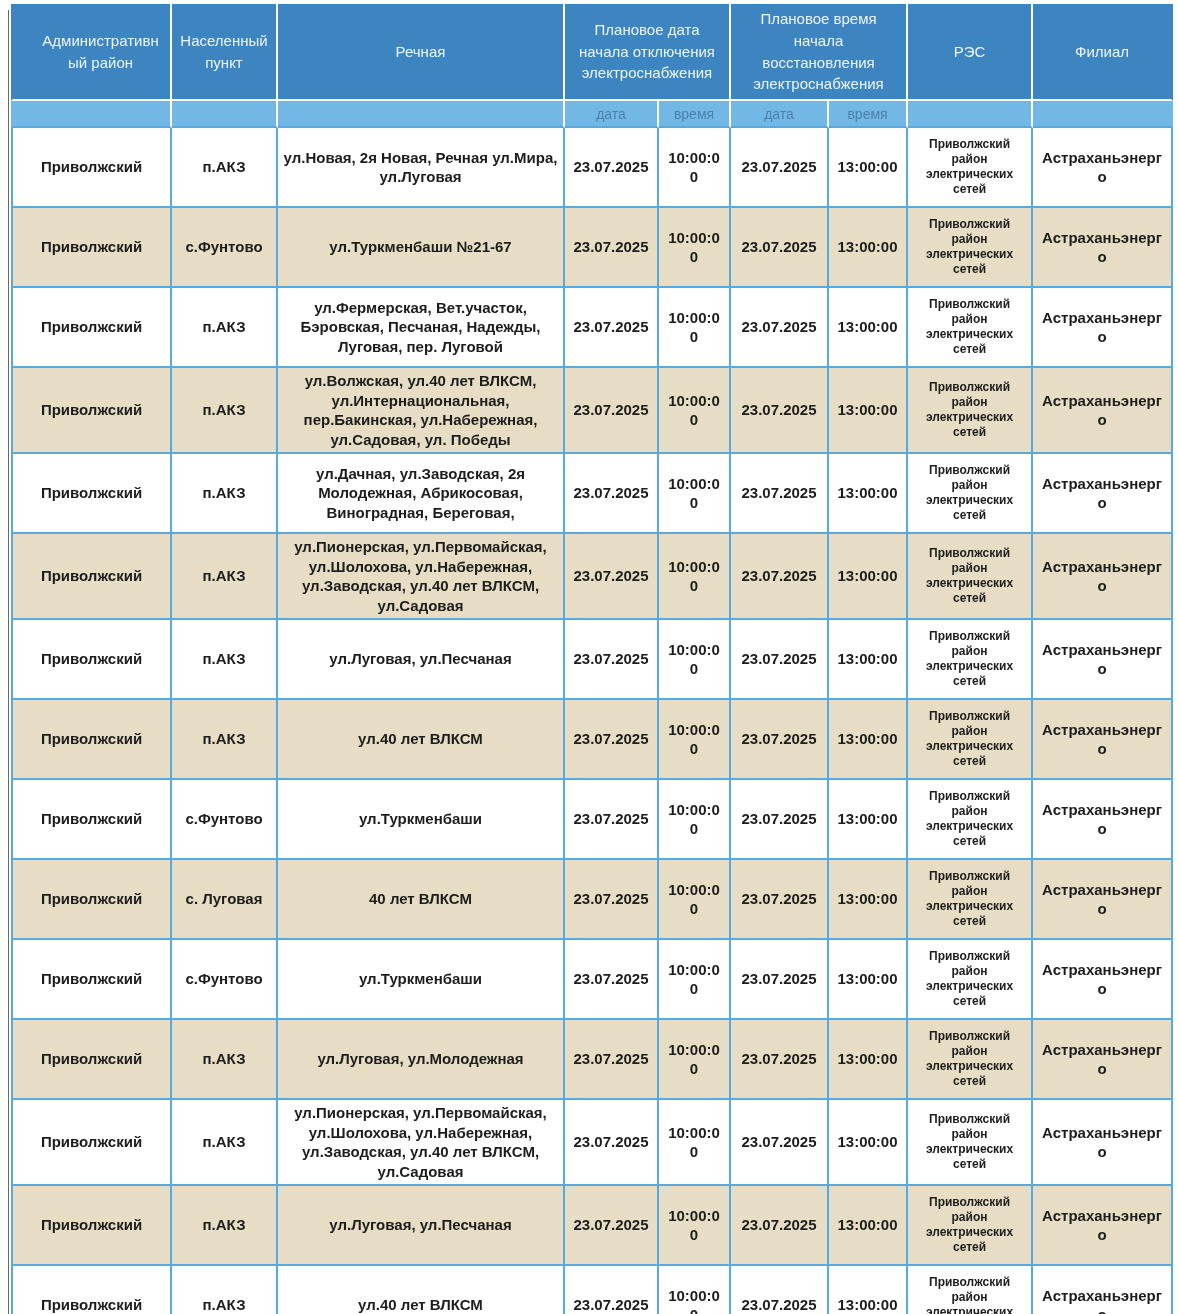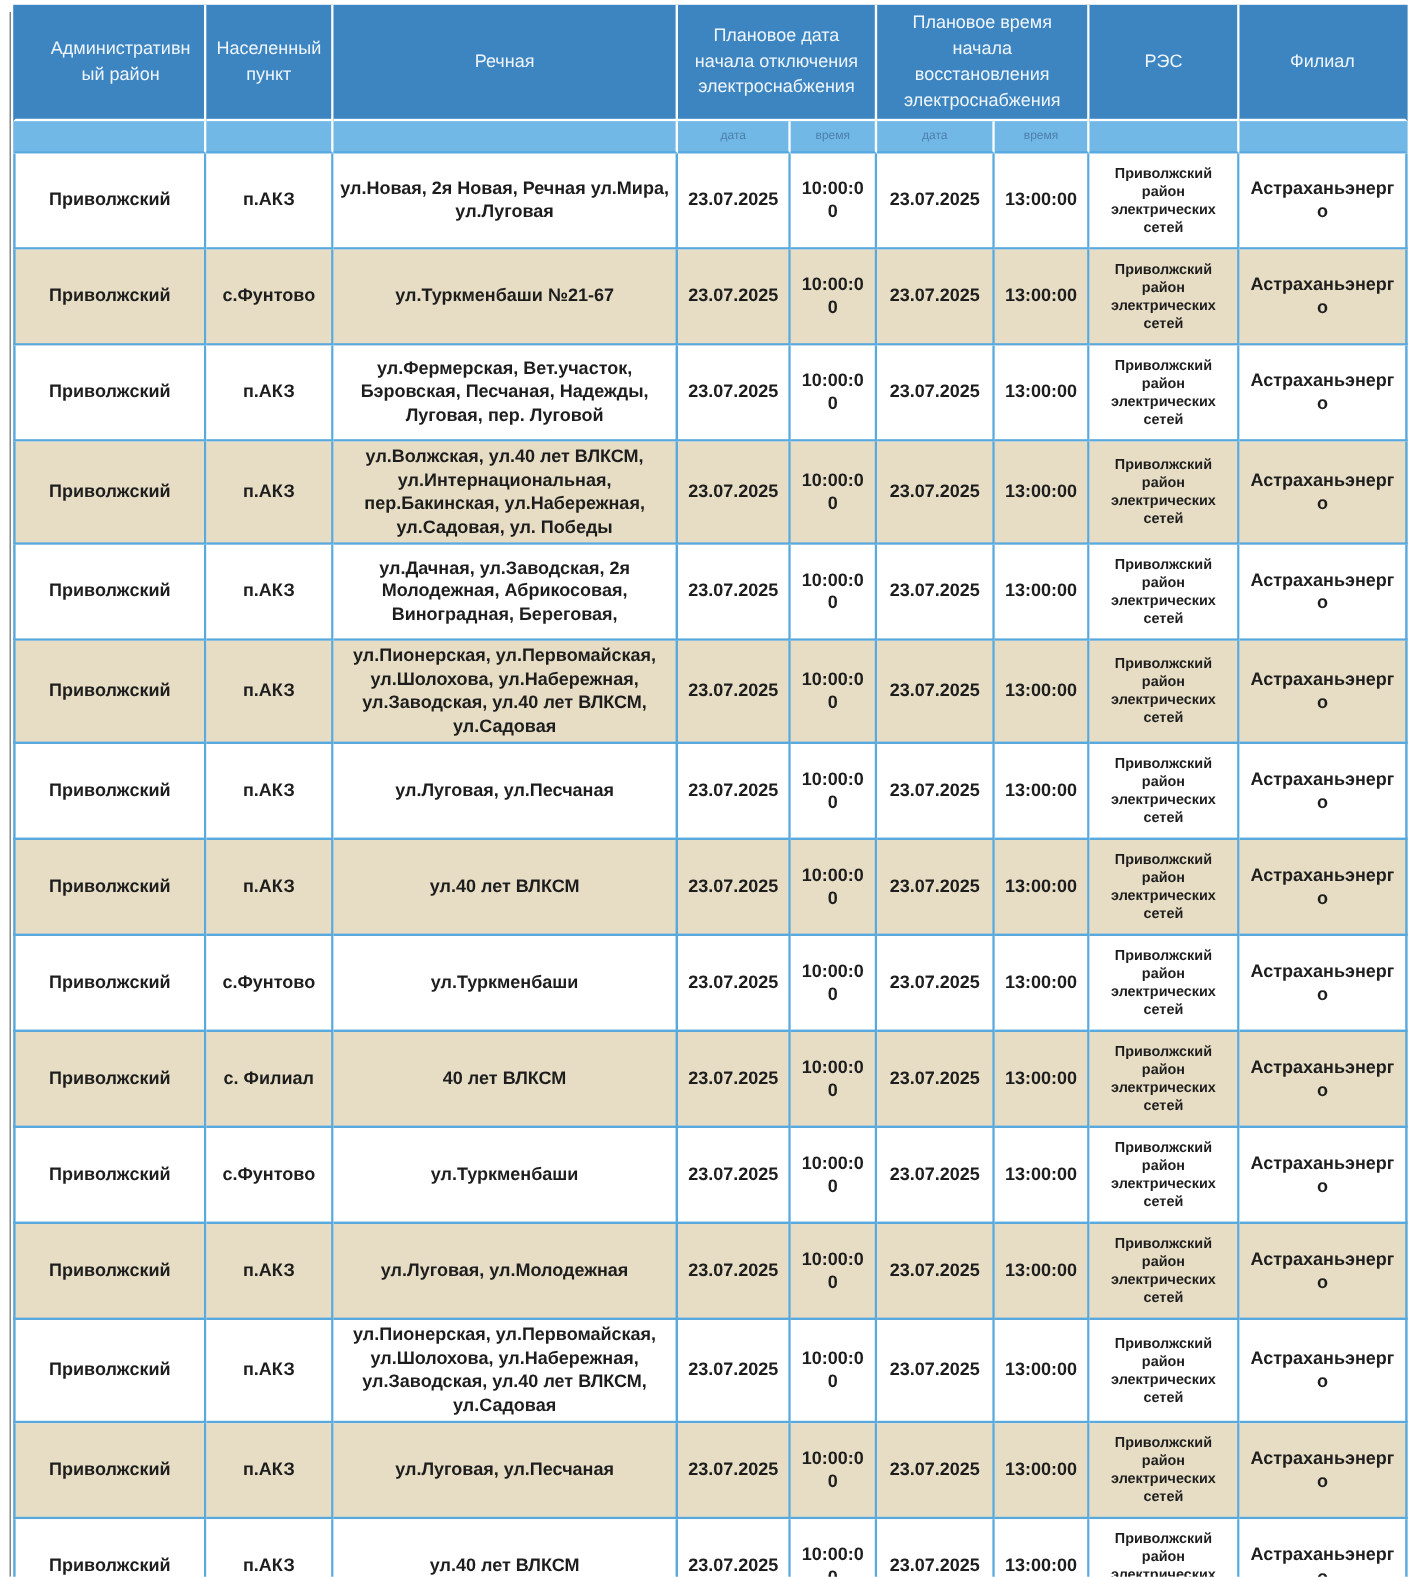--- a/index.html
+++ b/index.html
@@ -53,21 +53,21 @@
     border-bottom: 2px solid #ffffff;
   }
   thead tr.hdr th:first-child { border-left: 2px solid transparent; padding-left: 24px; }
   thead tr.hdr th:last-child  { border-right: 2px solid transparent; }
   
   thead tr.sub th {
     height: 27px;
     background: #71b8e7;
     color: #4d80aa;
     font-weight: 400;
-    font-size: 10px;
+    font-size: 14px;
     padding: 2px 4px;
     border-right: 2px solid #ffffff;
     border-bottom: 2px solid #58a9de;
   }
   thead tr.sub th:first-child { border-left: 2px solid transparent; }
   thead tr.sub th:last-child  { border-right: 2px solid transparent; }
   
   tbody tr { height: 80px; }
   tbody td {
     background: #ffffff;
@@ -218,21 +218,21 @@
       <td>ул.Туркменбаши</td>
       <td>23.07.2025</td>
       <td>10:00:00</td>
       <td>23.07.2025</td>
       <td>13:00:00</td>
       <td class="res-cell">Приволжский район электрических сетей</td>
       <td>Астраханьэнерго</td>
     </tr>
         <tr>
       <td>Приволжский</td>
-      <td>с. Филиал</td>
+      <td>с. Луговая</td>
       <td>40 лет ВЛКСМ</td>
       <td>23.07.2025</td>
       <td>10:00:00</td>
       <td>23.07.2025</td>
       <td>13:00:00</td>
       <td class="res-cell">Приволжский район электрических сетей</td>
       <td>Астраханьэнерго</td>
     </tr>
         <tr>
       <td>Приволжский</td>

